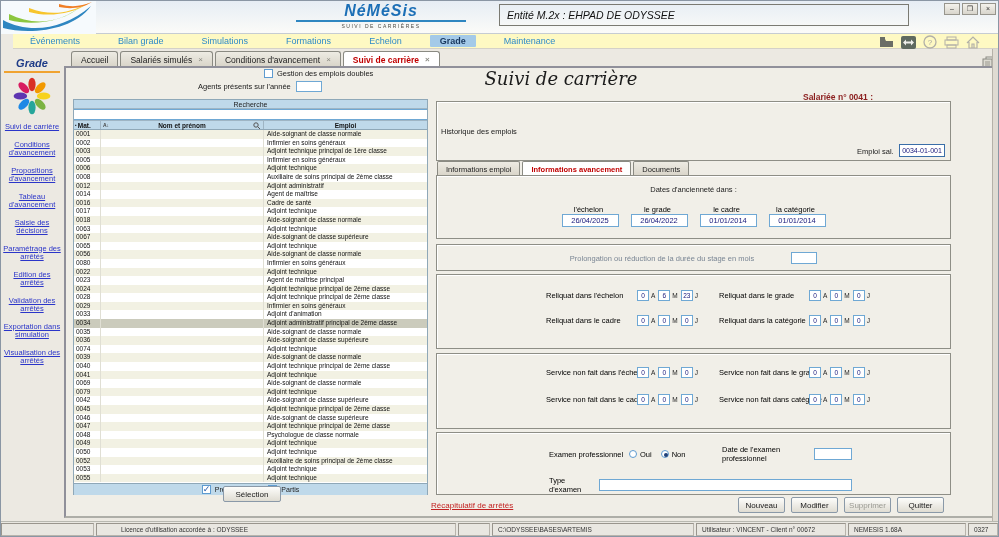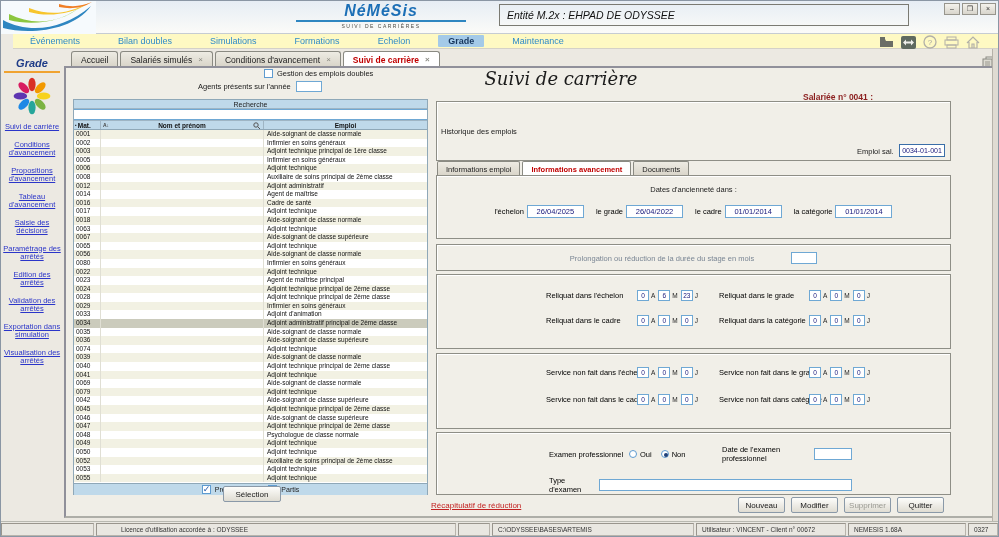--- a/index.html
+++ b/index.html
@@ -103,21 +103,21 @@
     line-height:11px; font-size:7px; border:1px solid #3A6EA8; }
 
   #dtabs { position:absolute; left:371px; top:93px; display:flex; height:15px; }
   .dtab { display:flex; align-items:center; background:linear-gradient(#EDEBE3,#D8D4C8); border:1px solid #8A8A82;
     border-bottom:none; border-radius:2px 2px 0 0; padding:0 8px; margin-right:2px; font-size:7.5px; color:#222; }
   .dtab.active { background:#FFF; color:#C00000; font-weight:bold; }
 
   #sec-anc { top:107px; height:64px; }
   #anc-title { text-align:center; font-size:7.5px; margin-top:9px; color:#222; }
   #anc-fields { display:flex; justify-content:center; gap:12px; margin-top:11px; }
-  .pair { display:flex; align-items:center; }
+  .pair { display:flex; align-items:center;flex-direction:column; }
   .flabel { font-size:7.5px; margin-right:3px; }
   .finput { width:57px; height:13px; text-align:center; line-height:11px; font-size:7.5px; }
 
   #sec-stage { top:176px; height:27px; }
   #stage-row { display:flex; justify-content:center; align-items:center; margin-top:7px;gap:31px; }
   #stage-label { font-size:7.5px; color:#7A8694; }
   #stage-input { width:26px; height:12px; margin-left:6px; }
 
   #sec-rel { top:206px; height:75px; }
   #sec-srv { top:285px; height:76px; }
@@ -176,21 +176,21 @@
     <div id="title-box">Entité M.2x : EHPAD DE ODYSSEE</div>
     <div id="win-controls">
       <div class="wbtn">–</div>
       <div class="wbtn">❐</div>
       <div class="wbtn">×</div>
     </div>
   </div>
 
   <div id="menubar">
       <div class="menu-item">Événements</div>
-      <div class="menu-item">Bilan doubles</div>
+      <div class="menu-item">Bilan grade</div>
       <div class="menu-item">Simulations</div>
       <div class="menu-item">Formations</div>
       <div class="menu-item">Echelon</div>
       <div class="menu-item active">Grade</div>
       <div class="menu-item">Maintenance</div>
     </div>
   <div id="toolbar-icons">
     <span>
         <svg width="15" height="12">
           <path d="M1,3 h5 l1,2 h7 v6 h-13 Z" fill="#6B6E66"></path>
@@ -681,21 +681,21 @@
           </span>
         <span id="exam-date-label">Date de l'examen professionnel</span>
         <span id="exam-date-input" class="input"></span>
       </div>
       <div id="exam-row2">
         <span id="type-label">Type d'examen</span>
         <span id="type-input" class="input"></span>
       </div>
     </div>
 
-    <span id="recap-link">Récapitulatif de réduction</span>
+    <span id="recap-link">Récapitulatif de arrêtés</span>
     <div id="btnrow">
         <button class="btn">Nouveau</button>
         <button class="btn">Modifier</button>
         <button class="btn disabled">Supprimer</button>
         <button class="btn">Quitter</button>
       </div>
   </div>
 
   <div id="right-strip"></div>
 

